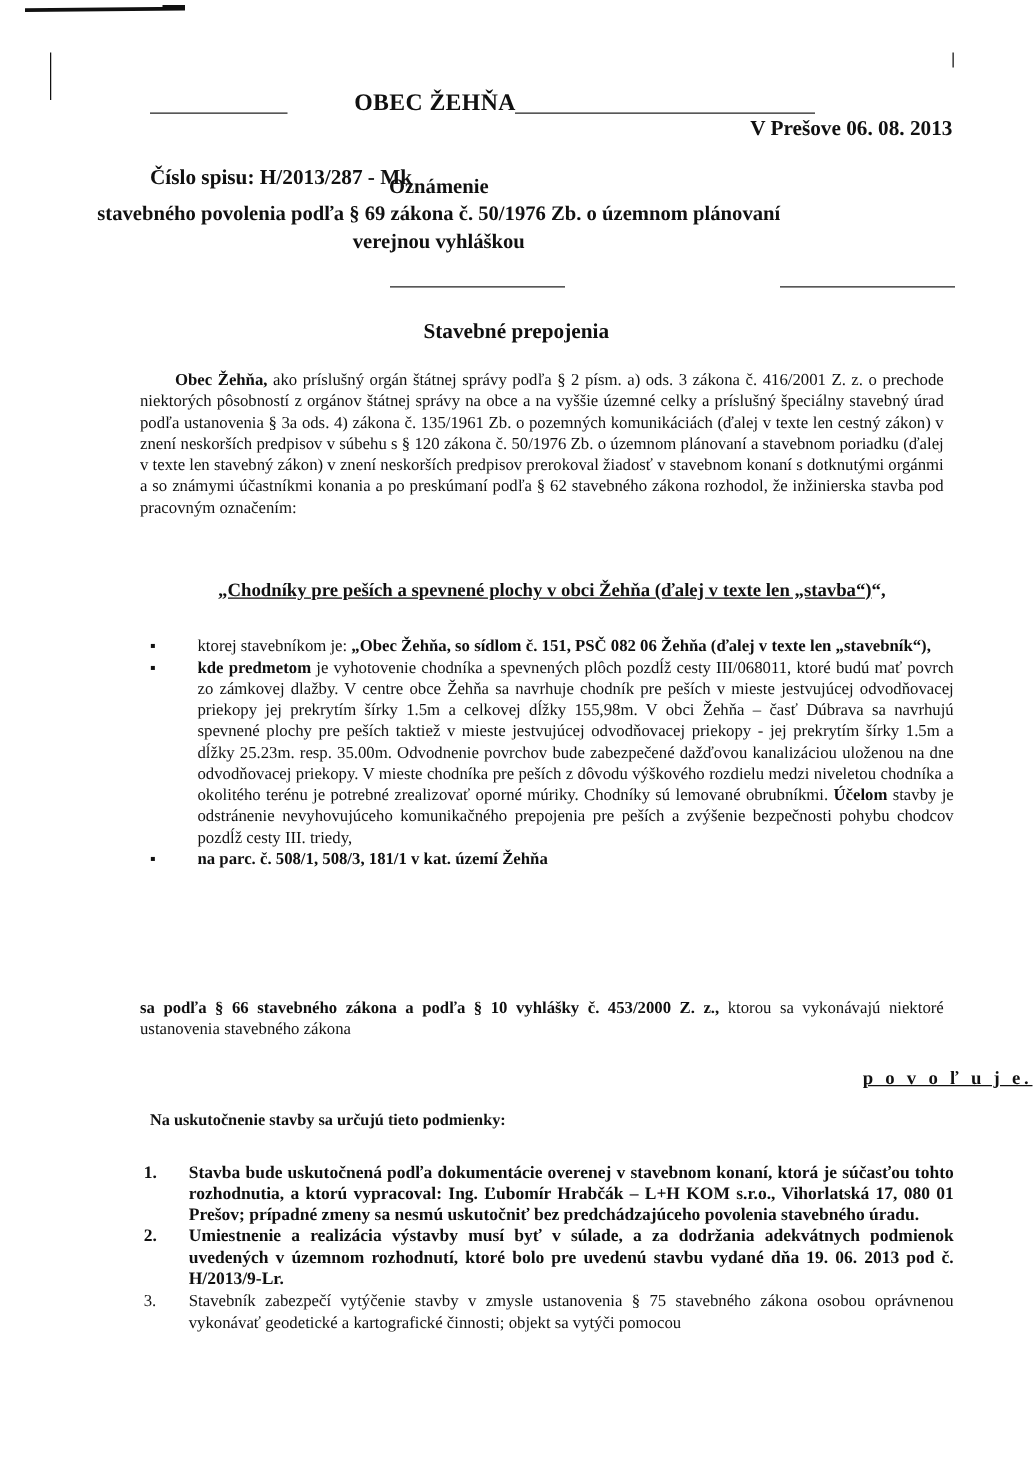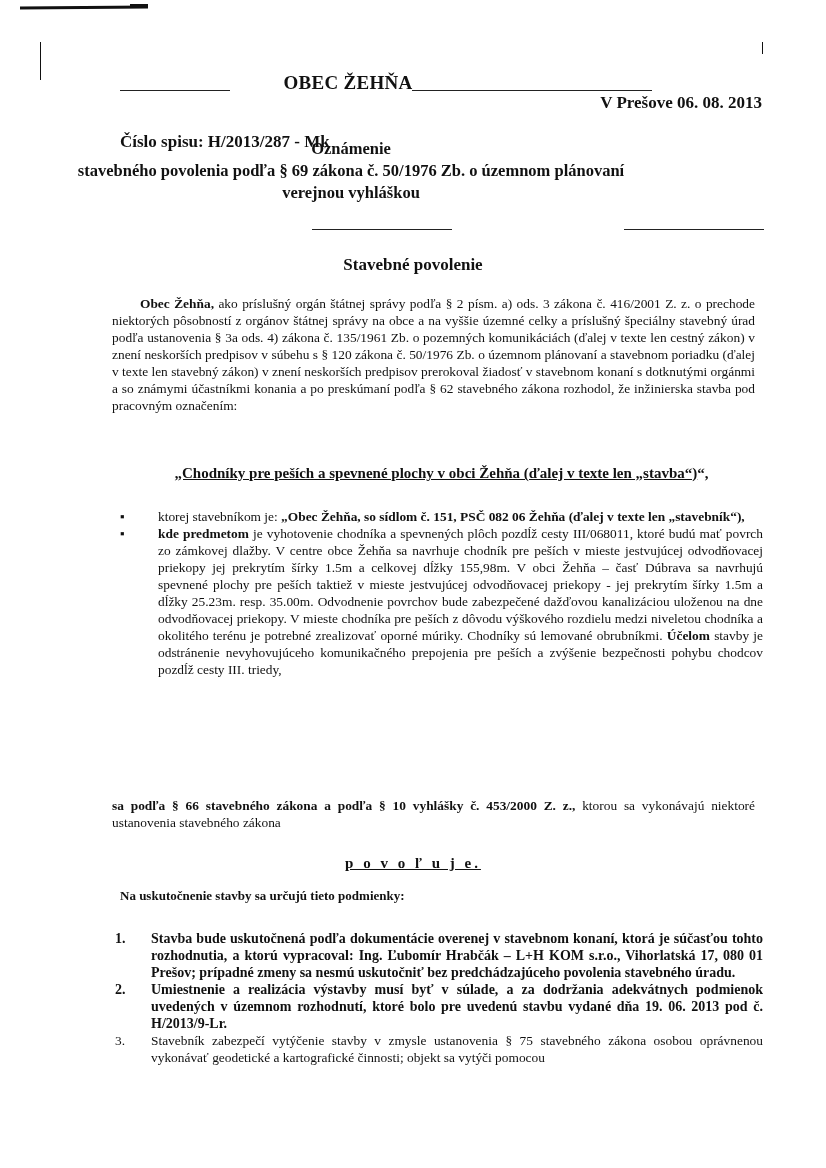--- a/index.html
+++ b/index.html
@@ -20,21 +20,21 @@
     left: 112px; width: 643px; font-size: 13.4px; line-height: 17px; text-align: justify;
   }
   .body-text b { font-weight: bold; }
   .project-title {
     left: 120px; width: 643px; top: 465px; text-align: center; font-size: 15px; font-weight: bold;
   }
   .project-title u { }
   .bullets { left: 120px; width: 643px; top: 508px; margin: 0; padding: 0; list-style: none; font-size: 13.4px; line-height: 17px; }
   .bullets li { position: relative; padding-left: 38px; text-align: justify; }
   .bullets li::before { content: "\25AA"; position: absolute; left: 0; top: 0; font-size: 13px; }
-  .permits { left: 0; width: 826px; top: 855px; text-align: center; font-size: 15px; font-weight: bold; letter-spacing: 3px; text-decoration: underline; }
+  .permits { left: 0; width: 826px; top: 855px; text-align: right; font-size: 15px; font-weight: bold; letter-spacing: 3px; text-decoration: underline; }
   .conditions-head { left: 120px; top: 888px; font-size: 13px; font-weight: bold; text-align: center; }
   .conditions { left: 115px; width: 648px; top: 930px; margin: 0; padding: 0; list-style: none; font-size: 13.4px; line-height: 17px; }
   .conditions li { position: relative; padding-left: 36px; text-align: justify; }
   .conditions li .num { position: absolute; left: 0; top: 0; }
   .conditions li.bold { font-weight: bold; font-size: 14px; }
 </style>
 </head>
 <body>
 
 <div class="abs artifact" style="left:20px; top:6px; width:128px; height:3px; transform:skewY(-0.5deg);"></div>
@@ -49,36 +49,39 @@
 <div class="abs place-date">V Prešove 06. 08. 2013</div>
 
 <div class="abs notice">
   <div>Oznámenie</div>
   <div>stavebného povolenia podľa § 69 zákona č. 50/1976 Zb. o územnom plánovaní</div>
   <div>verejnou vyhláškou</div>
 </div>
 <div class="abs rule" style="left:312px; top:229px; width:140px;"></div>
 <div class="abs rule" style="left:624px; top:229px; width:140px;"></div>
 
-<div class="abs section-title">Stavebné povolenie</div>
+<div class="abs section-title">Stavebné prepojenia</div>
 
 <div class="abs body-text" style="top:295px; text-indent:28px;">
   <b>Obec Žehňa,</b><span> ako príslušný orgán štátnej správy podľa § 2 písm. a) ods. 3 zákona č. 416/2001 Z. z. o prechode niektorých pôsobností z orgánov štátnej správy na obce a na vyššie územné celky a príslušný špeciálny stavebný úrad podľa ustanovenia § 3a ods. 4) zákona č. 135/1961 Zb. o pozemných komunikáciách (ďalej v texte len cestný zákon) v znení neskorších predpisov v súbehu s § 120 zákona č. 50/1976 Zb. o územnom plánovaní a stavebnom poriadku (ďalej v texte len stavebný zákon) v znení neskorších predpisov prerokoval žiadosť v stavebnom konaní s dotknutými orgánmi a so známymi účastníkmi konania a po preskúmaní podľa § 62 stavebného zákona rozhodol, že inžinierska stavba pod pracovným označením:</span>
 </div>
 
 <div class="abs project-title">
   <u>„Chodníky pre peších a spevnené plochy v obci Žehňa (ďalej v texte len „stavba“)</u><span>“,</span>
 </div>
 
 <ul class="abs bullets">
   <li>
     <span>ktorej stavebníkom je: </span><b>„Obec Žehňa, so sídlom č. 151, PSČ 082 06 Žehňa (ďalej v texte len „stavebník“),</b>
   </li>
   <li>
     <b>kde predmetom</b><span> je vyhotovenie chodníka a spevnených plôch pozdĺž cesty III/068011, ktoré budú mať povrch zo zámkovej dlažby. V centre obce Žehňa sa navrhuje chodník pre peších v mieste jestvujúcej odvodňovacej priekopy  jej prekrytím šírky 1.5m a celkovej dĺžky 155,98m. V obci Žehňa – časť Dúbrava sa navrhujú spevnené plochy pre peších taktiež v mieste jestvujúcej odvodňovacej priekopy - jej prekrytím šírky 1.5m a dĺžky 25.23m. resp. 35.00m. Odvodnenie povrchov bude zabezpečené dažďovou kanalizáciou uloženou na dne odvodňovacej priekopy. V mieste chodníka pre peších z dôvodu výškového rozdielu medzi niveletou chodníka a okolitého terénu je potrebné zrealizovať oporné múriky. Chodníky sú lemované obrubníkmi. </span><b>Účelom</b><span> stavby je odstránenie nevyhovujúceho komunikačného prepojenia pre peších a zvýšenie bezpečnosti pohybu chodcov pozdĺž cesty III. triedy,</span>
+  </li>
+  <li>
+    <b>na parc. č. 508/1, 508/3, 181/1 v kat. území Žehňa</b>
   </li>
 </ul>
 
 <div class="abs body-text" style="top:797px;">
   <b>sa podľa § 66 stavebného zákona a podľa § 10 vyhlášky č. 453/2000 Z. z.,</b><span> ktorou sa vykonávajú niektoré ustanovenia stavebného zákona</span>
 </div>
 
 <div class="abs permits">p o v o ľ u j e.</div>
 
 <div class="abs conditions-head">Na uskutočnenie stavby sa určujú tieto podmienky:</div>

